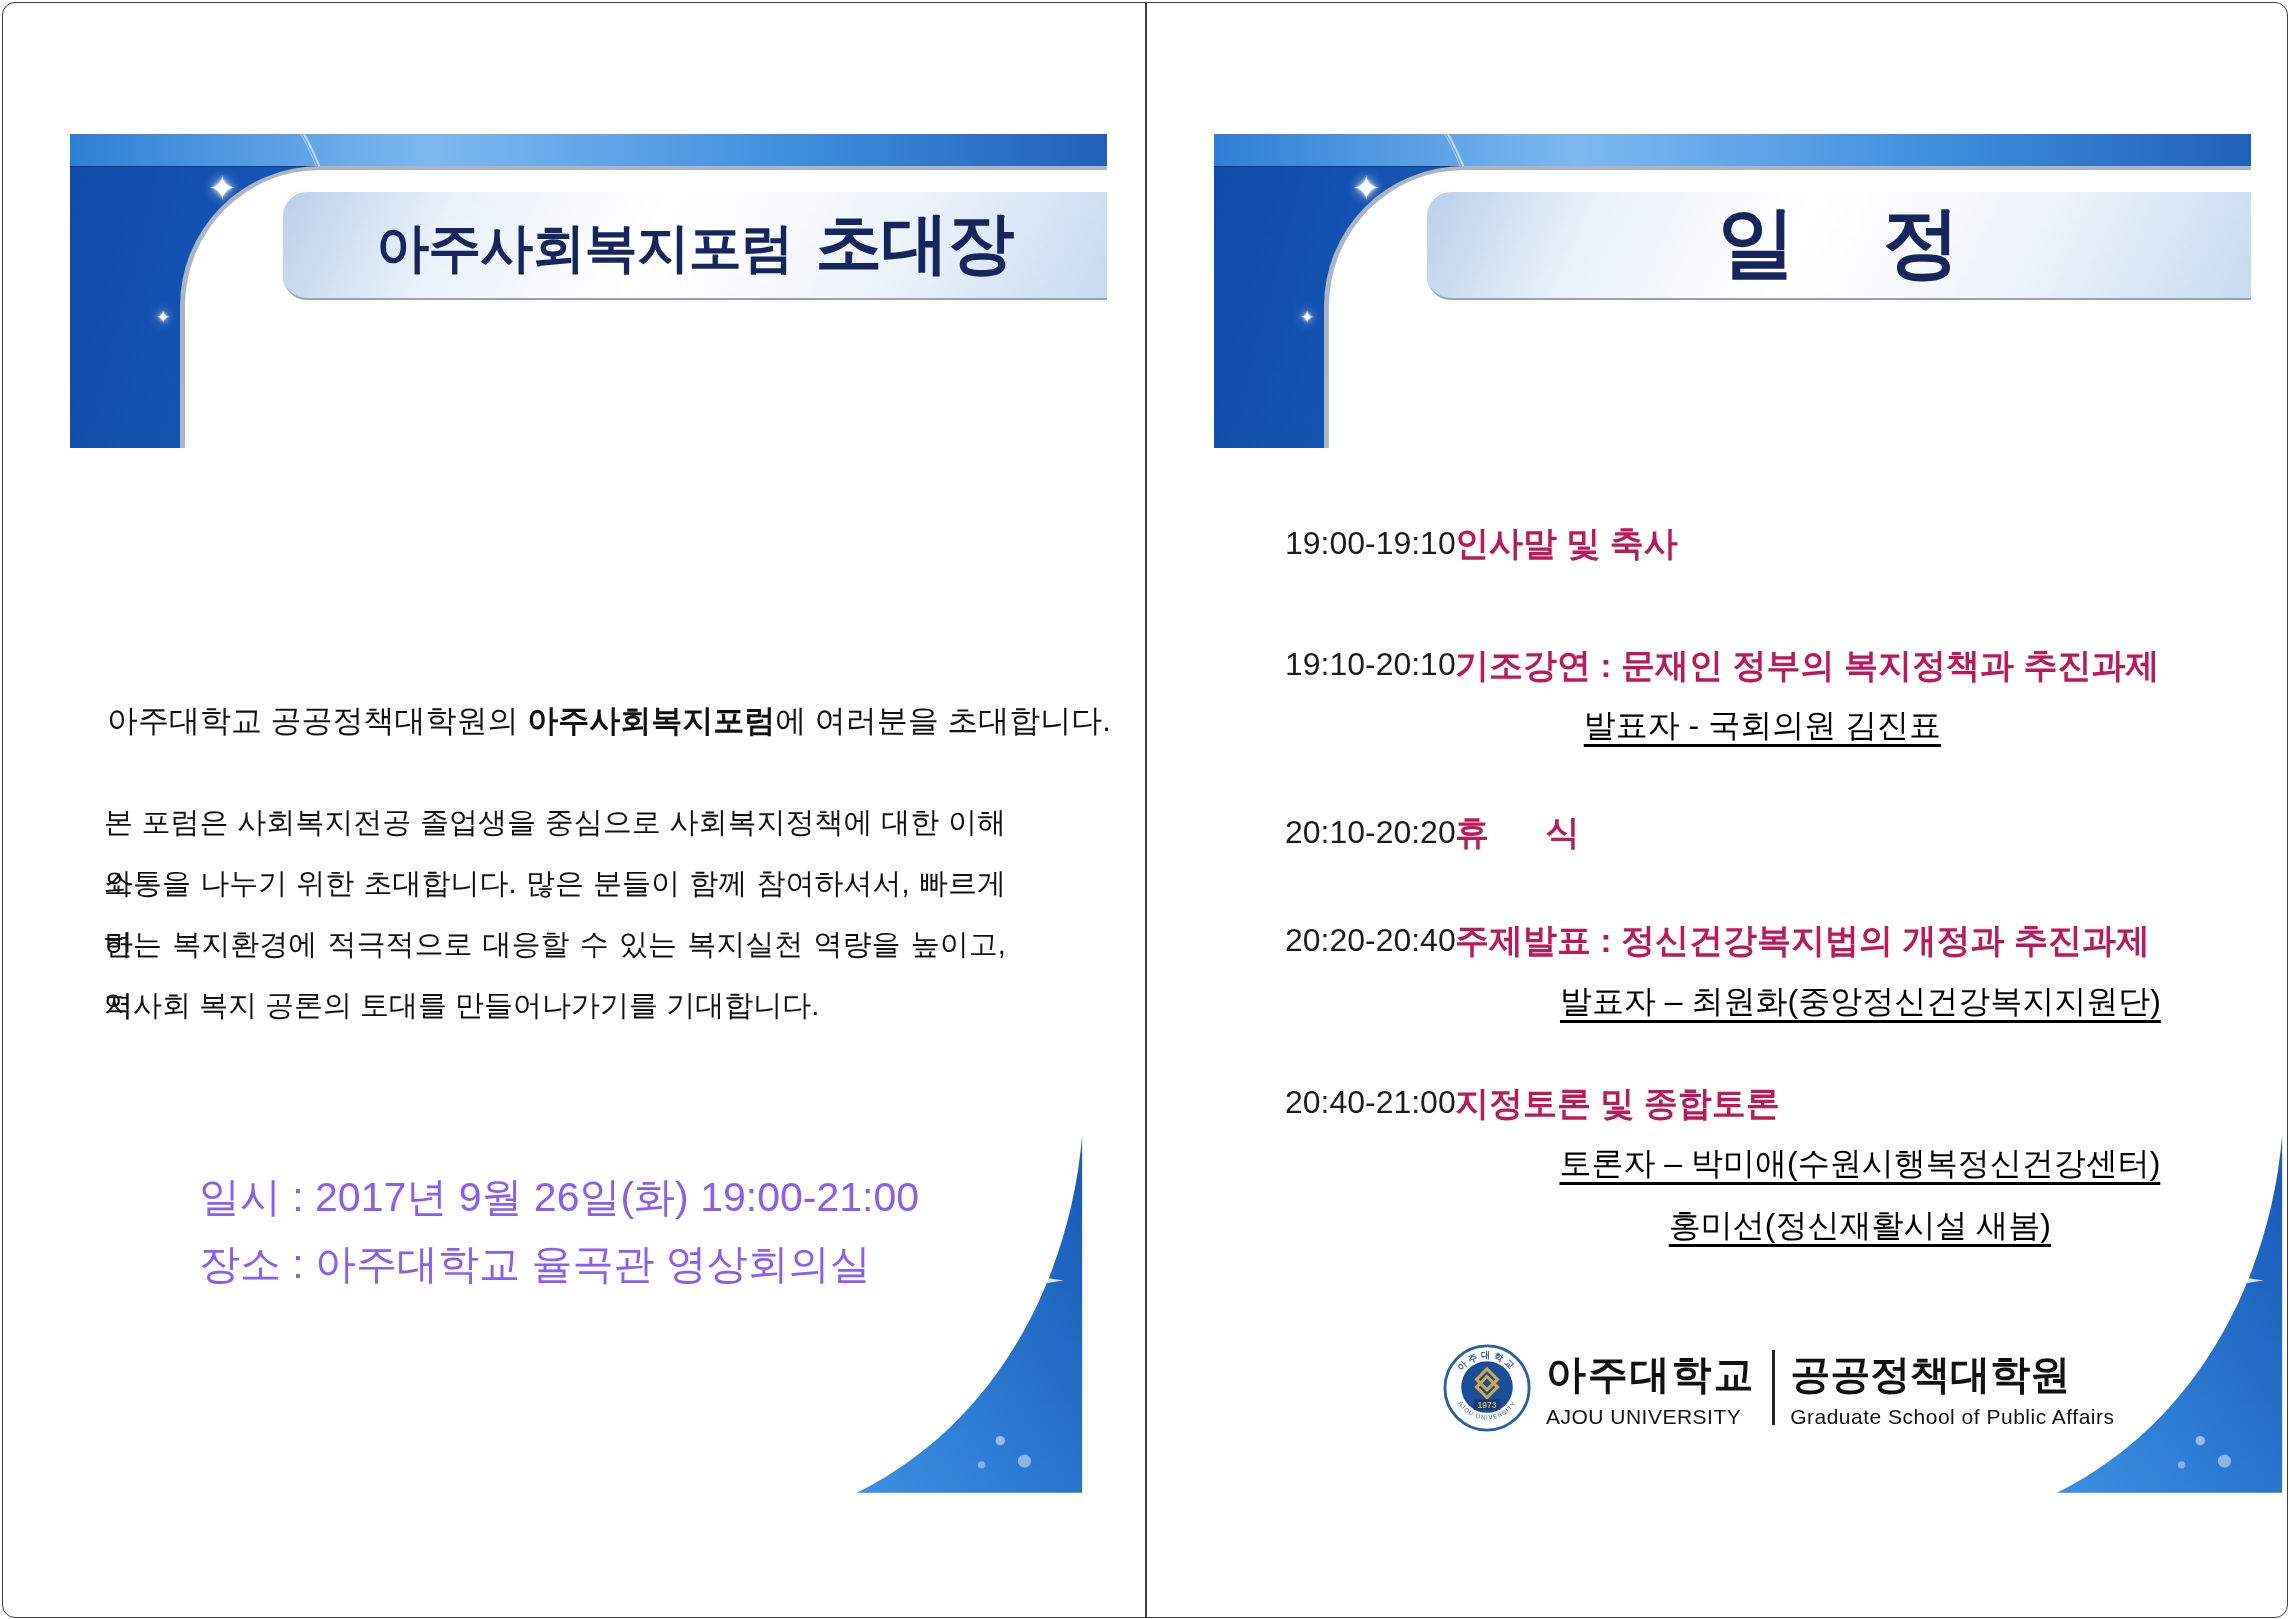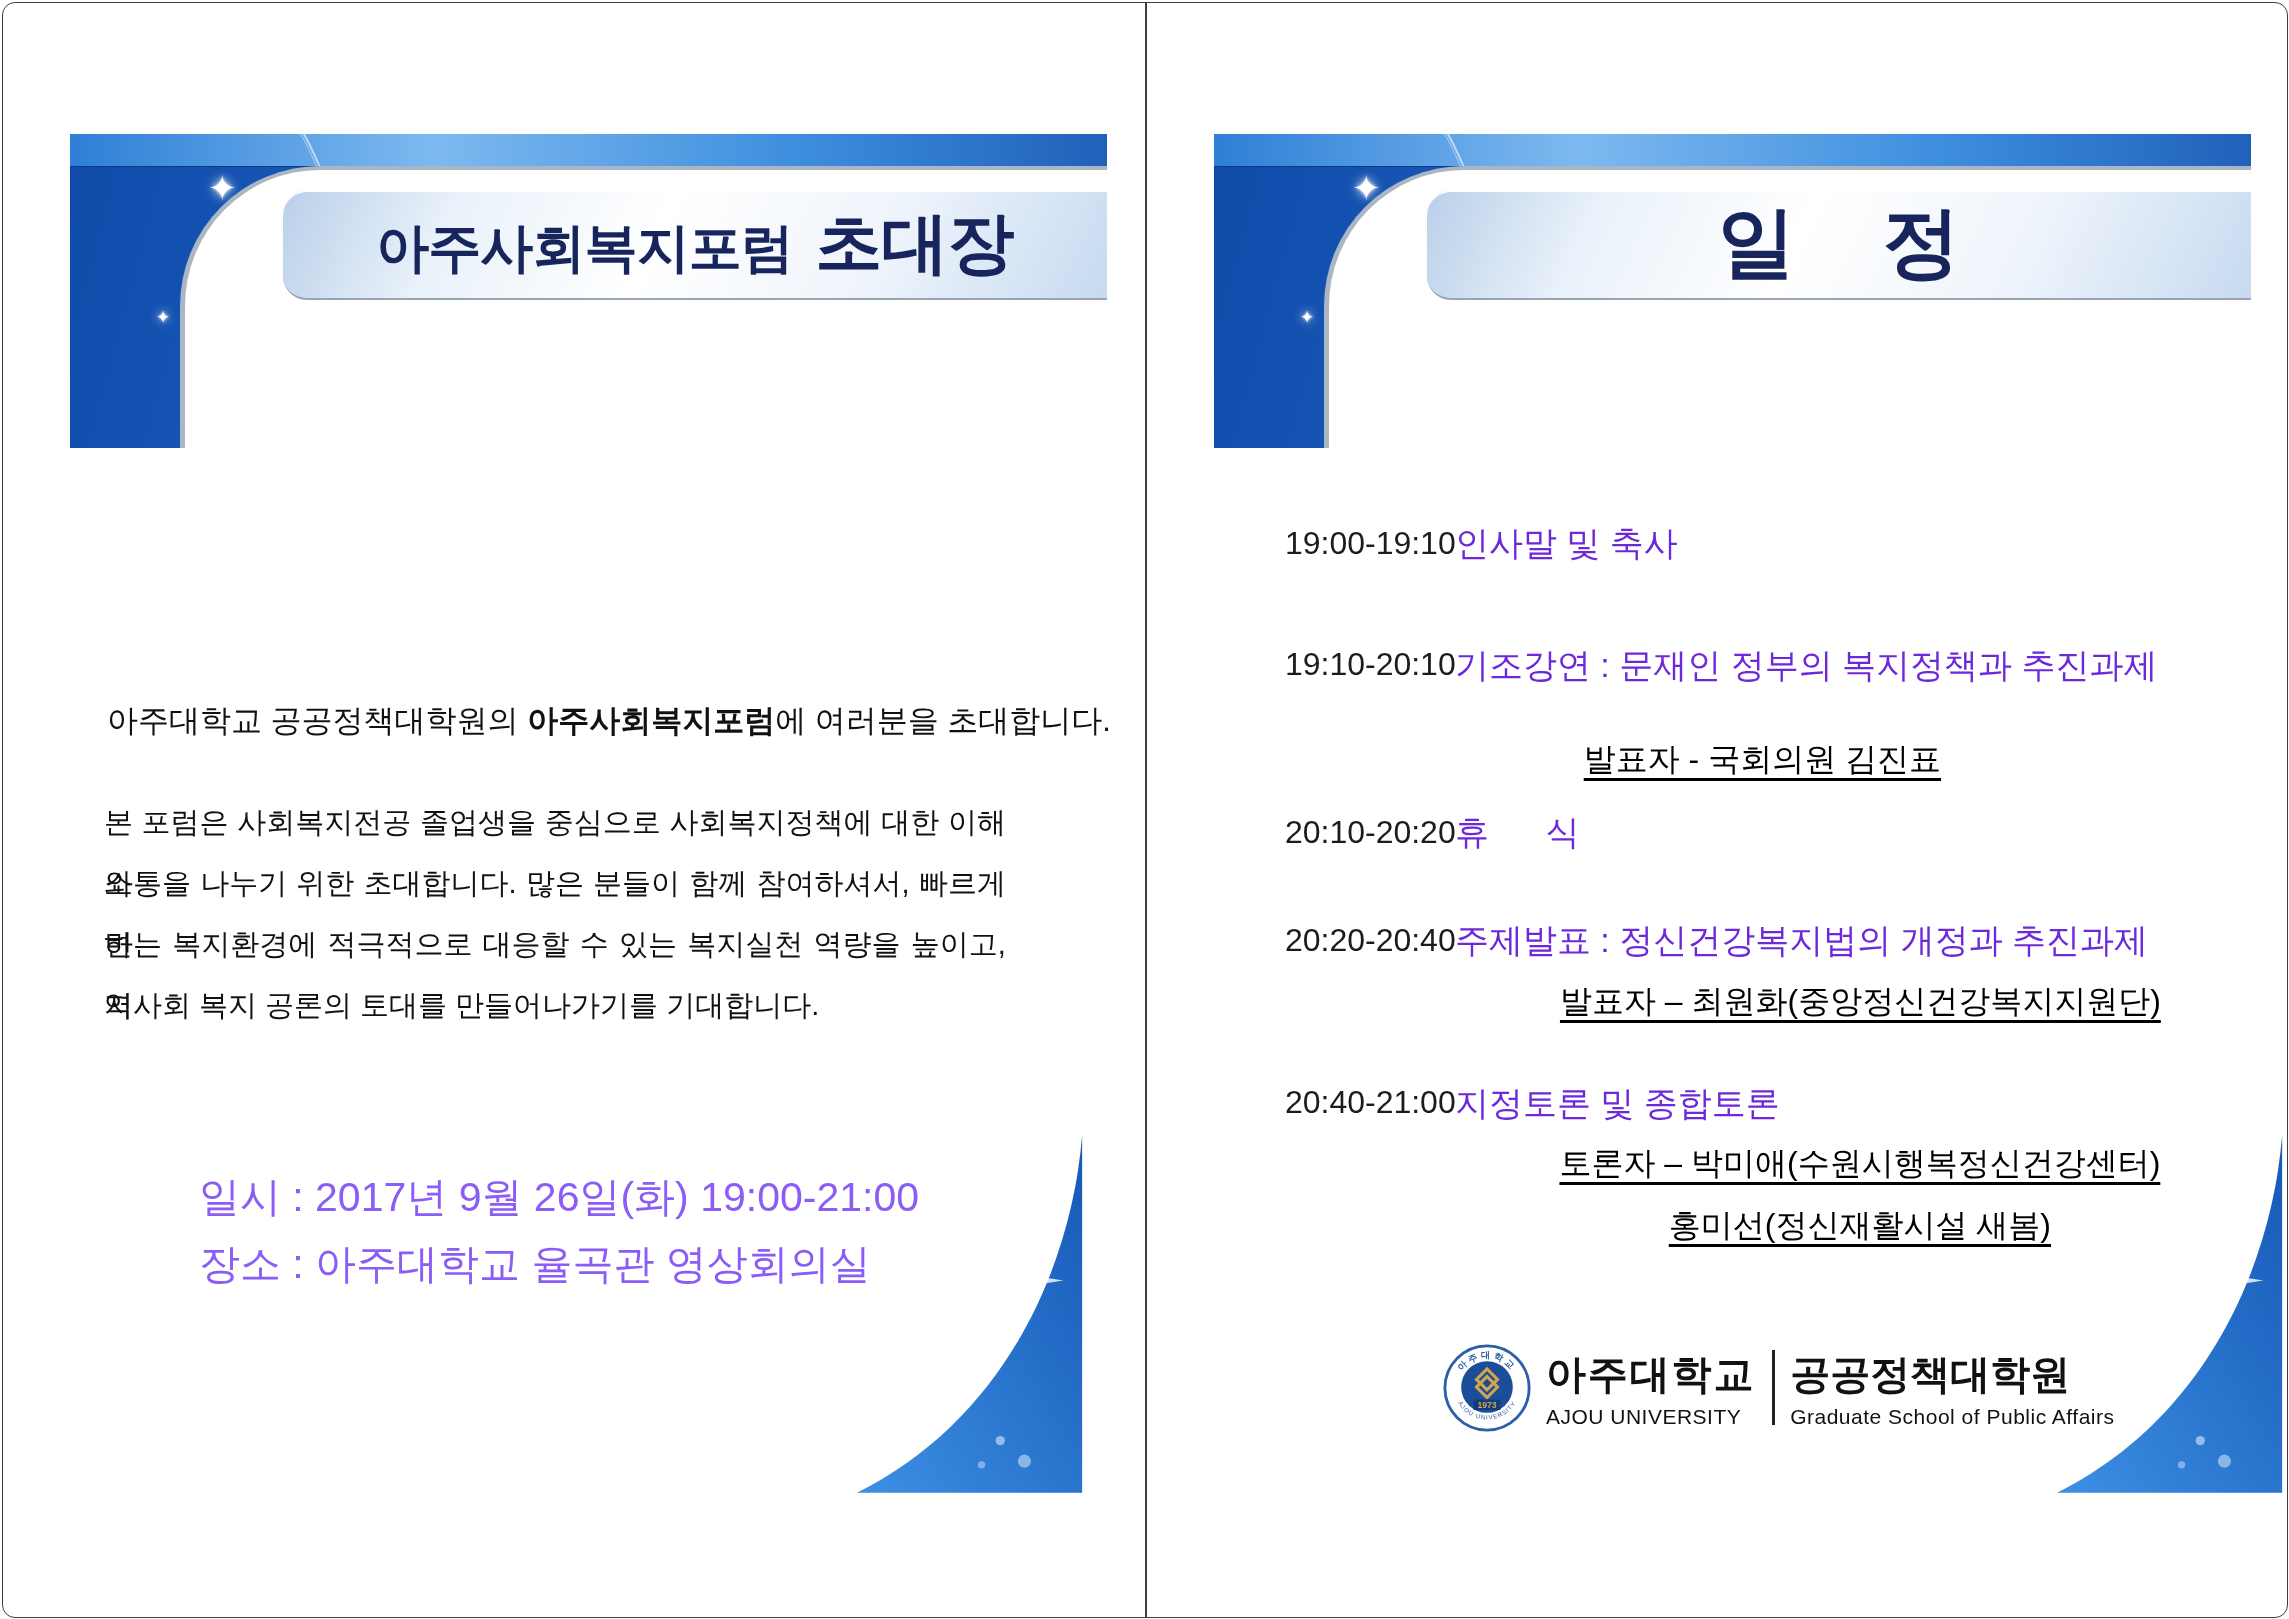--- a/index.html
+++ b/index.html
@@ -47,26 +47,26 @@
   .when{top:1167px;}
   .where{top:1234px;}
 
   
   .corner{position:absolute;top:1130px;}
   .corner.cl{left:839px;}
   .corner.cr{left:895px;}
 
   
   .time{position:absolute;font-size:32px;color:#1c1c1c;white-space:nowrap;text-align:center;}
-  .stitle{position:absolute;font-size:34px;font-weight:400;color:#6d28d9;white-space:pre;}
+  .stitle{position:absolute;font-size:34px;font-weight:700;color:#be185d;white-space:pre;}
   .sub{position:absolute;text-align:center;font-size:32px;color:#000;}
   .sub span{text-decoration:underline;text-decoration-thickness:2.8px;text-underline-offset:8.4px;}
   .t1{left:138px;top:522px;}  .h1s{left:308px;top:518px;}
   .t2{left:138px;top:643px;}  .h2s{left:308px;top:640px;}
-  .sub.b1{left:168px;width:895px;top:701px;margin-top:34px;}
+  .sub.b1{left:168px;width:895px;top:701px;}
   .t3{left:138px;top:811px;}  .h3s{left:308px;top:807px;}
   .t4{left:138px;top:919px;}  .h4s{left:308px;top:915px;}
   .sub.b2{left:252px;width:923px;top:977px;}
   .t5{left:138px;top:1081px;} .h5s{left:308px;top:1078px;}
   .sub.b3{left:247px;width:932px;top:1139px;}
   .sub.b4{left:247px;width:932px;top:1201px;}
 
   
   .logoblock{position:absolute;left:296px;top:1341px;display:flex;align-items:center;}
   .logo-col{display:flex;flex-direction:column;justify-content:center;margin-left:15px;}

